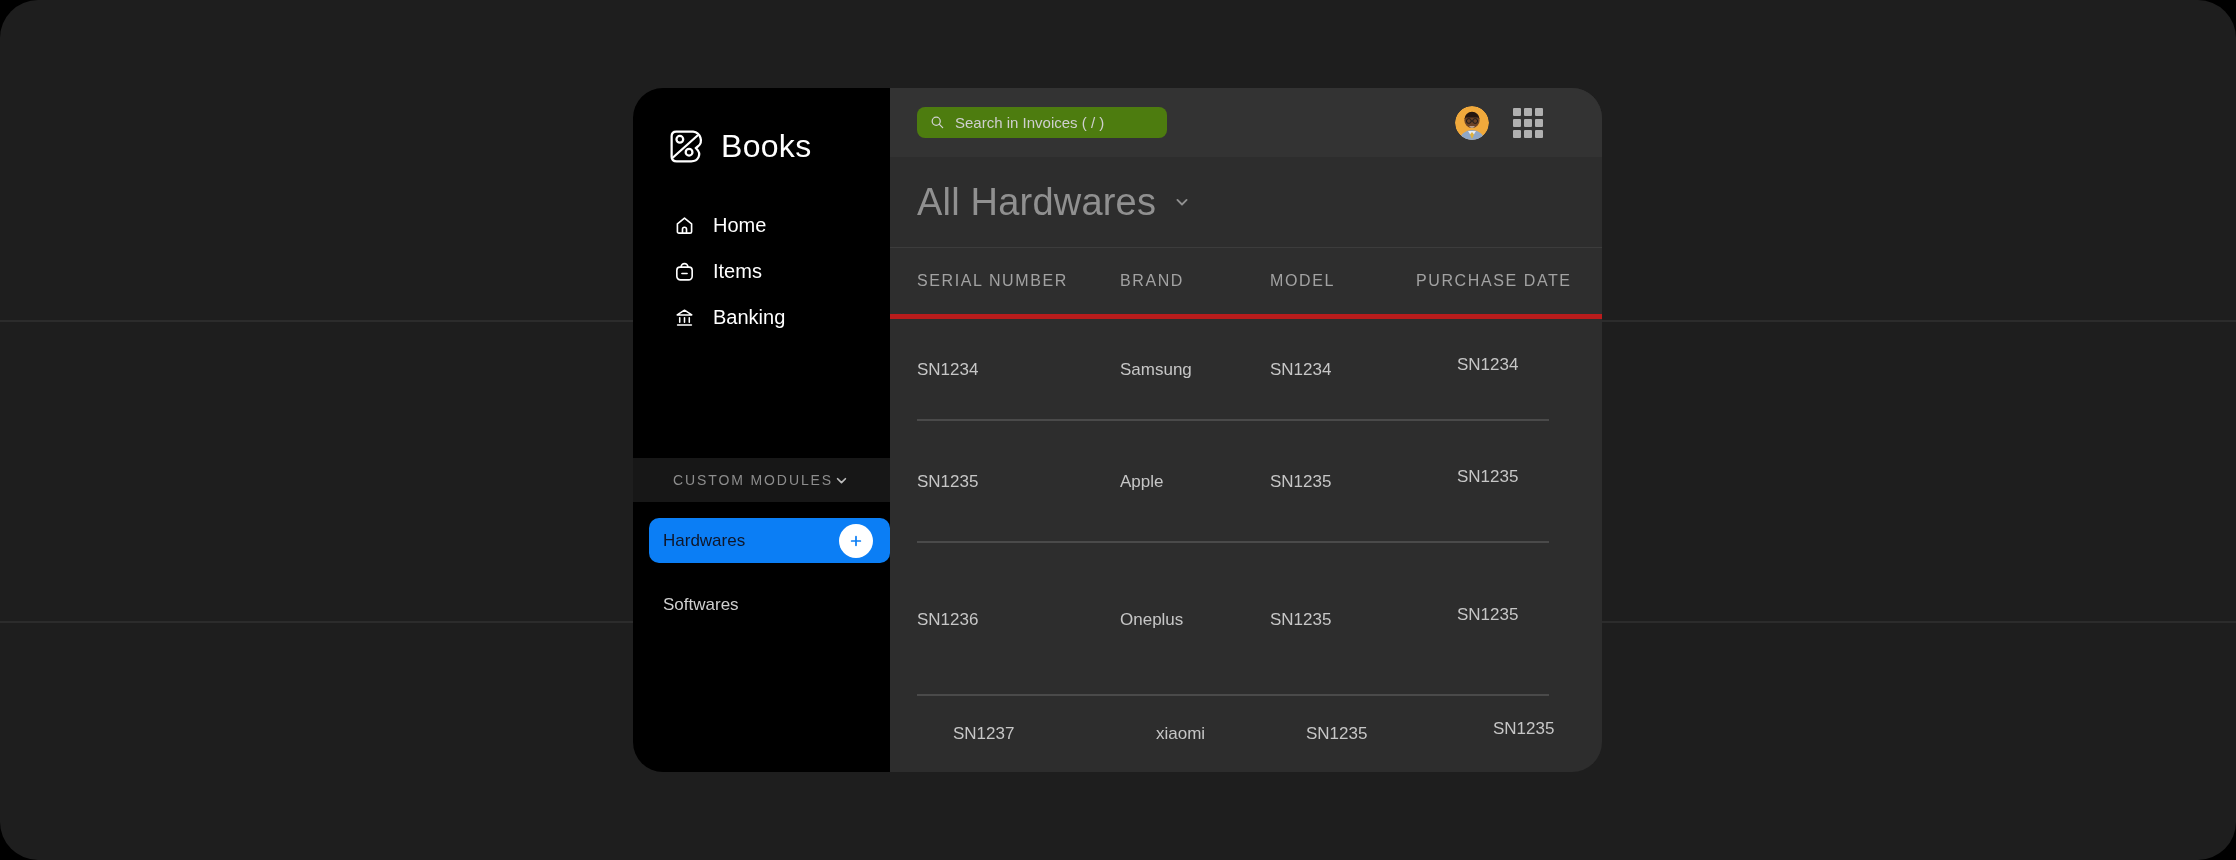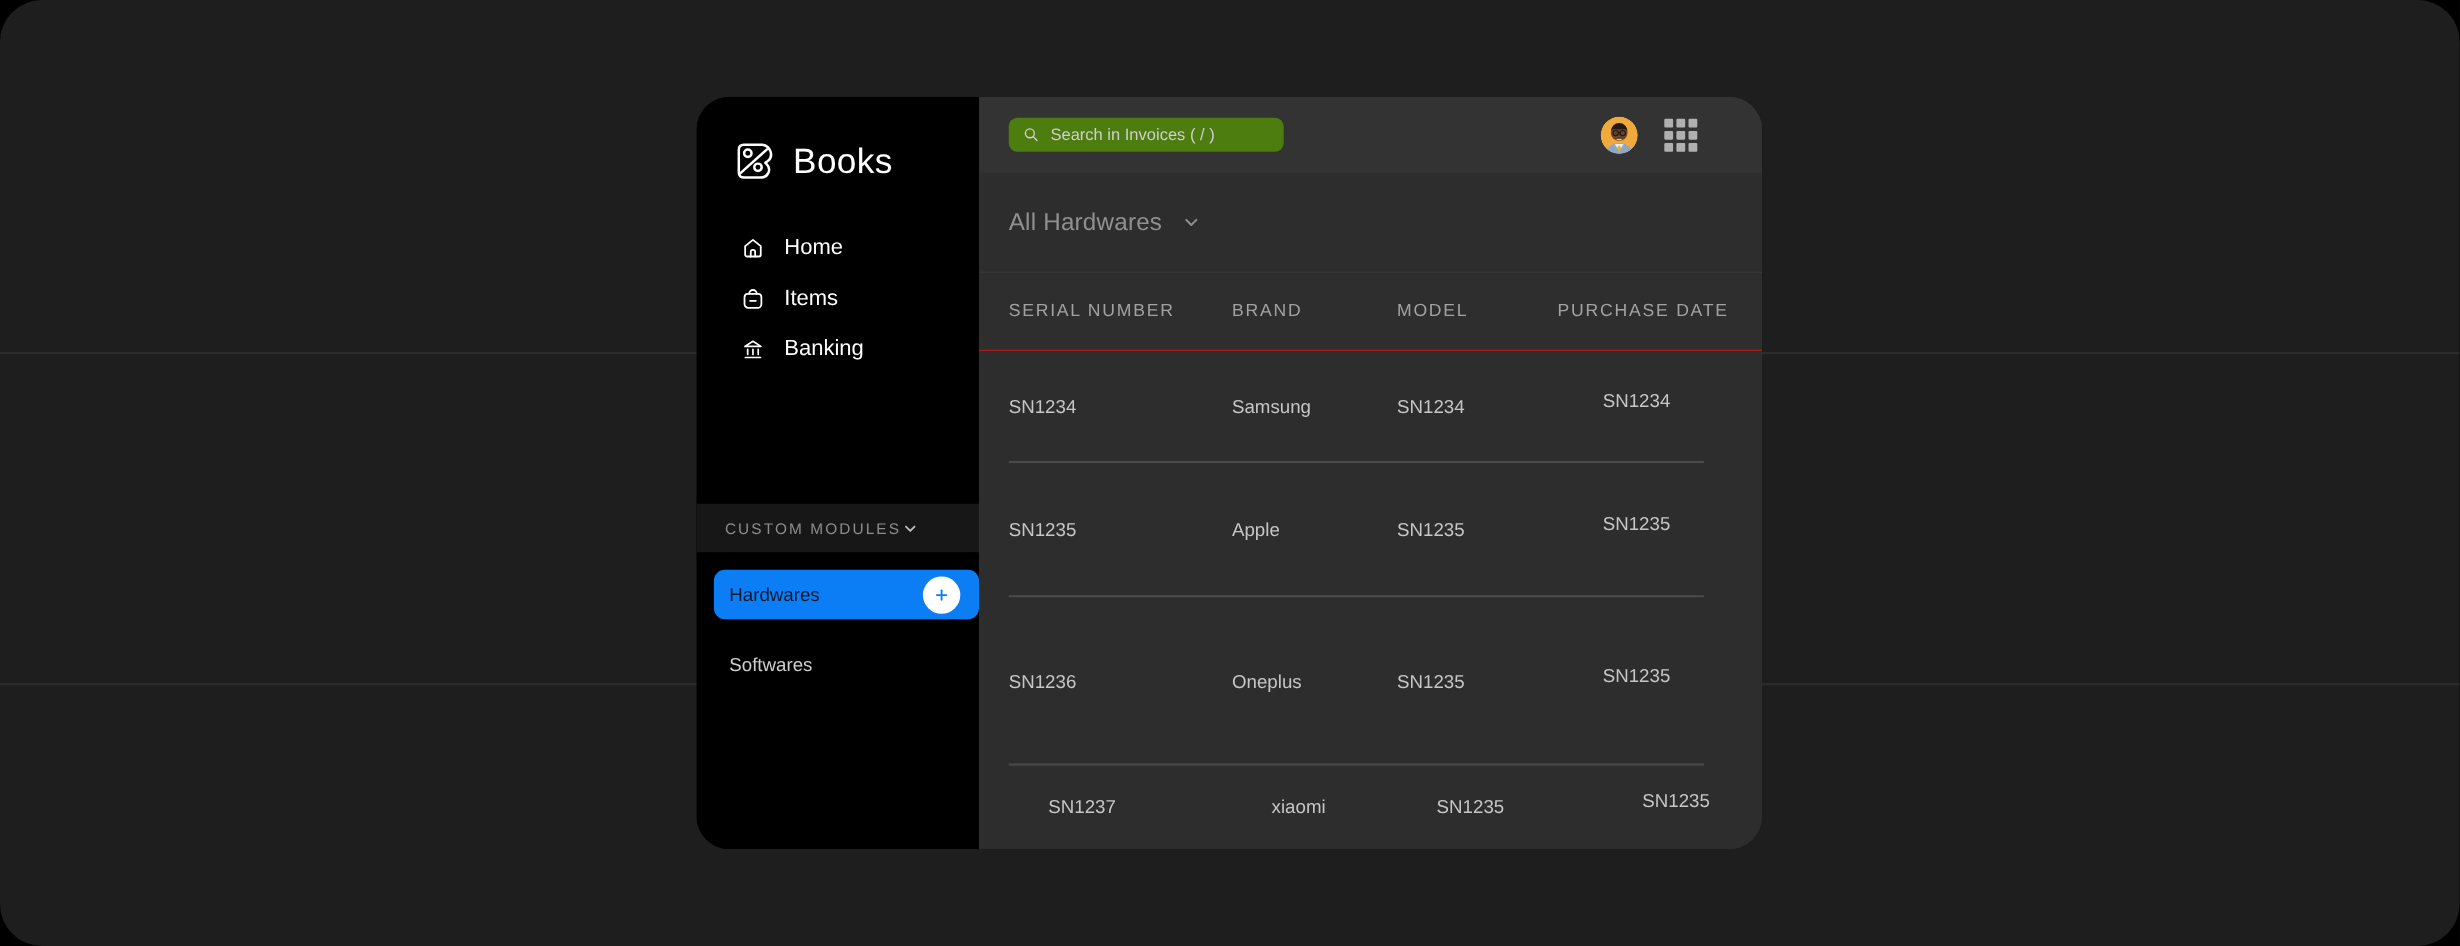--- a/index.html
+++ b/index.html
@@ -20,21 +20,21 @@
   .logo-text { font-size: 32px; font-weight: 500; letter-spacing: .3px; color: #fff; }
 
   .nav { position: absolute; left: 40px; top: 126px; right: 10px; }
   .nav-item { height: 46px; display: flex; gap: 17px;
     color: #fff; font-size: 20px; font-weight: 500; cursor: pointer; }
   .nav-item svg { width: 23px; height: 23px; flex: none; }
   .nav-item.sales { margin-top: 22px; }
   .placeholder-sq { width: 22px; height: 22px; background: #2b2b2b; border-radius: 3px; flex: none; }
 
   .cm-band { position: absolute; left: 0; right: 0; top: 370px; height: 44px; background: #171717;
-    display: flex; align-items: center; justify-content: flex-start; padding: 0 26px; cursor: pointer; }
+    display: flex; align-items: center; justify-content: center; padding: 0 26px; cursor: pointer; }
   .cm-label { color: #8d8d8d; font-size: 14px; letter-spacing: 1.9px; }
   .cm-band svg { width: 17px; height: 17px; color: #bdbdbd; }
 
   .hw-btn { position: absolute; left: 16px; right: 0; top: 430px; height: 45px;
     background: var(--accent, #0b7ef5); border-radius: 10px; display: flex; align-items: center;
     justify-content: space-between; padding: 0 17px 0 14px; cursor: pointer; }
   .hw-label { color: #0f172a; font-size: 17px; }
   .plus-circle { width: 34px; height: 34px; border-radius: 50%; background: #fff;
     display: flex; align-items: center; justify-content: center; cursor: pointer; }
   .plus-circle svg { width: 16px; height: 16px; color: var(--accent, #0b7ef5); }
@@ -54,25 +54,25 @@
     color: #dcdcdc; font-size: 15px; font-family: inherit; }
   .search-box input::placeholder { color: #cfcfcf; opacity: 1; }
   .topbar-right { margin-left: auto; display: flex; align-items: center; gap: 24px; }
   .avatar { width: 34px; height: 34px; border-radius: 50%; overflow: hidden; cursor: pointer; flex: none; }
   .avatar svg { width: 100%; height: 100%; display: block; }
   .grid-icon { display: grid; grid-template-columns: repeat(3, 8px); grid-auto-rows: 8px; gap: 3px; cursor: pointer; }
   .grid-icon span { background: #b0b0b0; border-radius: 1px; }
 
   .titlebar { flex: none; height: 91px; display: flex; align-items: center; gap: 16px;
     padding-left: 27px; border-bottom: 1px solid #3c3c3c; }
-  .view-title { font-size: 22px; color: #909090; letter-spacing: .2px; cursor: pointer; }
+  .view-title { font-size: 38px; color: #909090; letter-spacing: .2px; cursor: pointer; }
   .title-chevron svg { width: 20px; height: 20px; color: #8f8f8f; display: block; cursor: pointer; }
 
   .grid-cols { display: grid; grid-template-columns: 203px 150px 146px 1fr; align-items: center; padding-left: 27px; }
-  .thead { flex: none; height: 71px; background: #2e2e2e; border-bottom: 1px solid #b91c1c;
+  .thead { flex: none; height: 71px; background: #2e2e2e; border-bottom: 5px solid #b91c1c;
     color: #a2a2a2; font-size: 16px; letter-spacing: 1.6px; }
   .th { cursor: pointer; }
 
   .tbody { flex: 1; display: flex; flex-direction: column; min-height: 0; }
   .trow { position: relative; color: #c6c6c6; font-size: 17px; cursor: pointer; }
   .trow:nth-child(1) { height: 102px; flex: none; }
   .trow:nth-child(2) { height: 122px; flex: none; }
   .trow:nth-child(3) { height: 153px; flex: none; }
   .trow:nth-child(4) { flex: 1; margin-left: 36px; }
   .trow:not(:last-child)::after { content: ""; position: absolute; bottom: 0; left: 27px; right: 53px;

